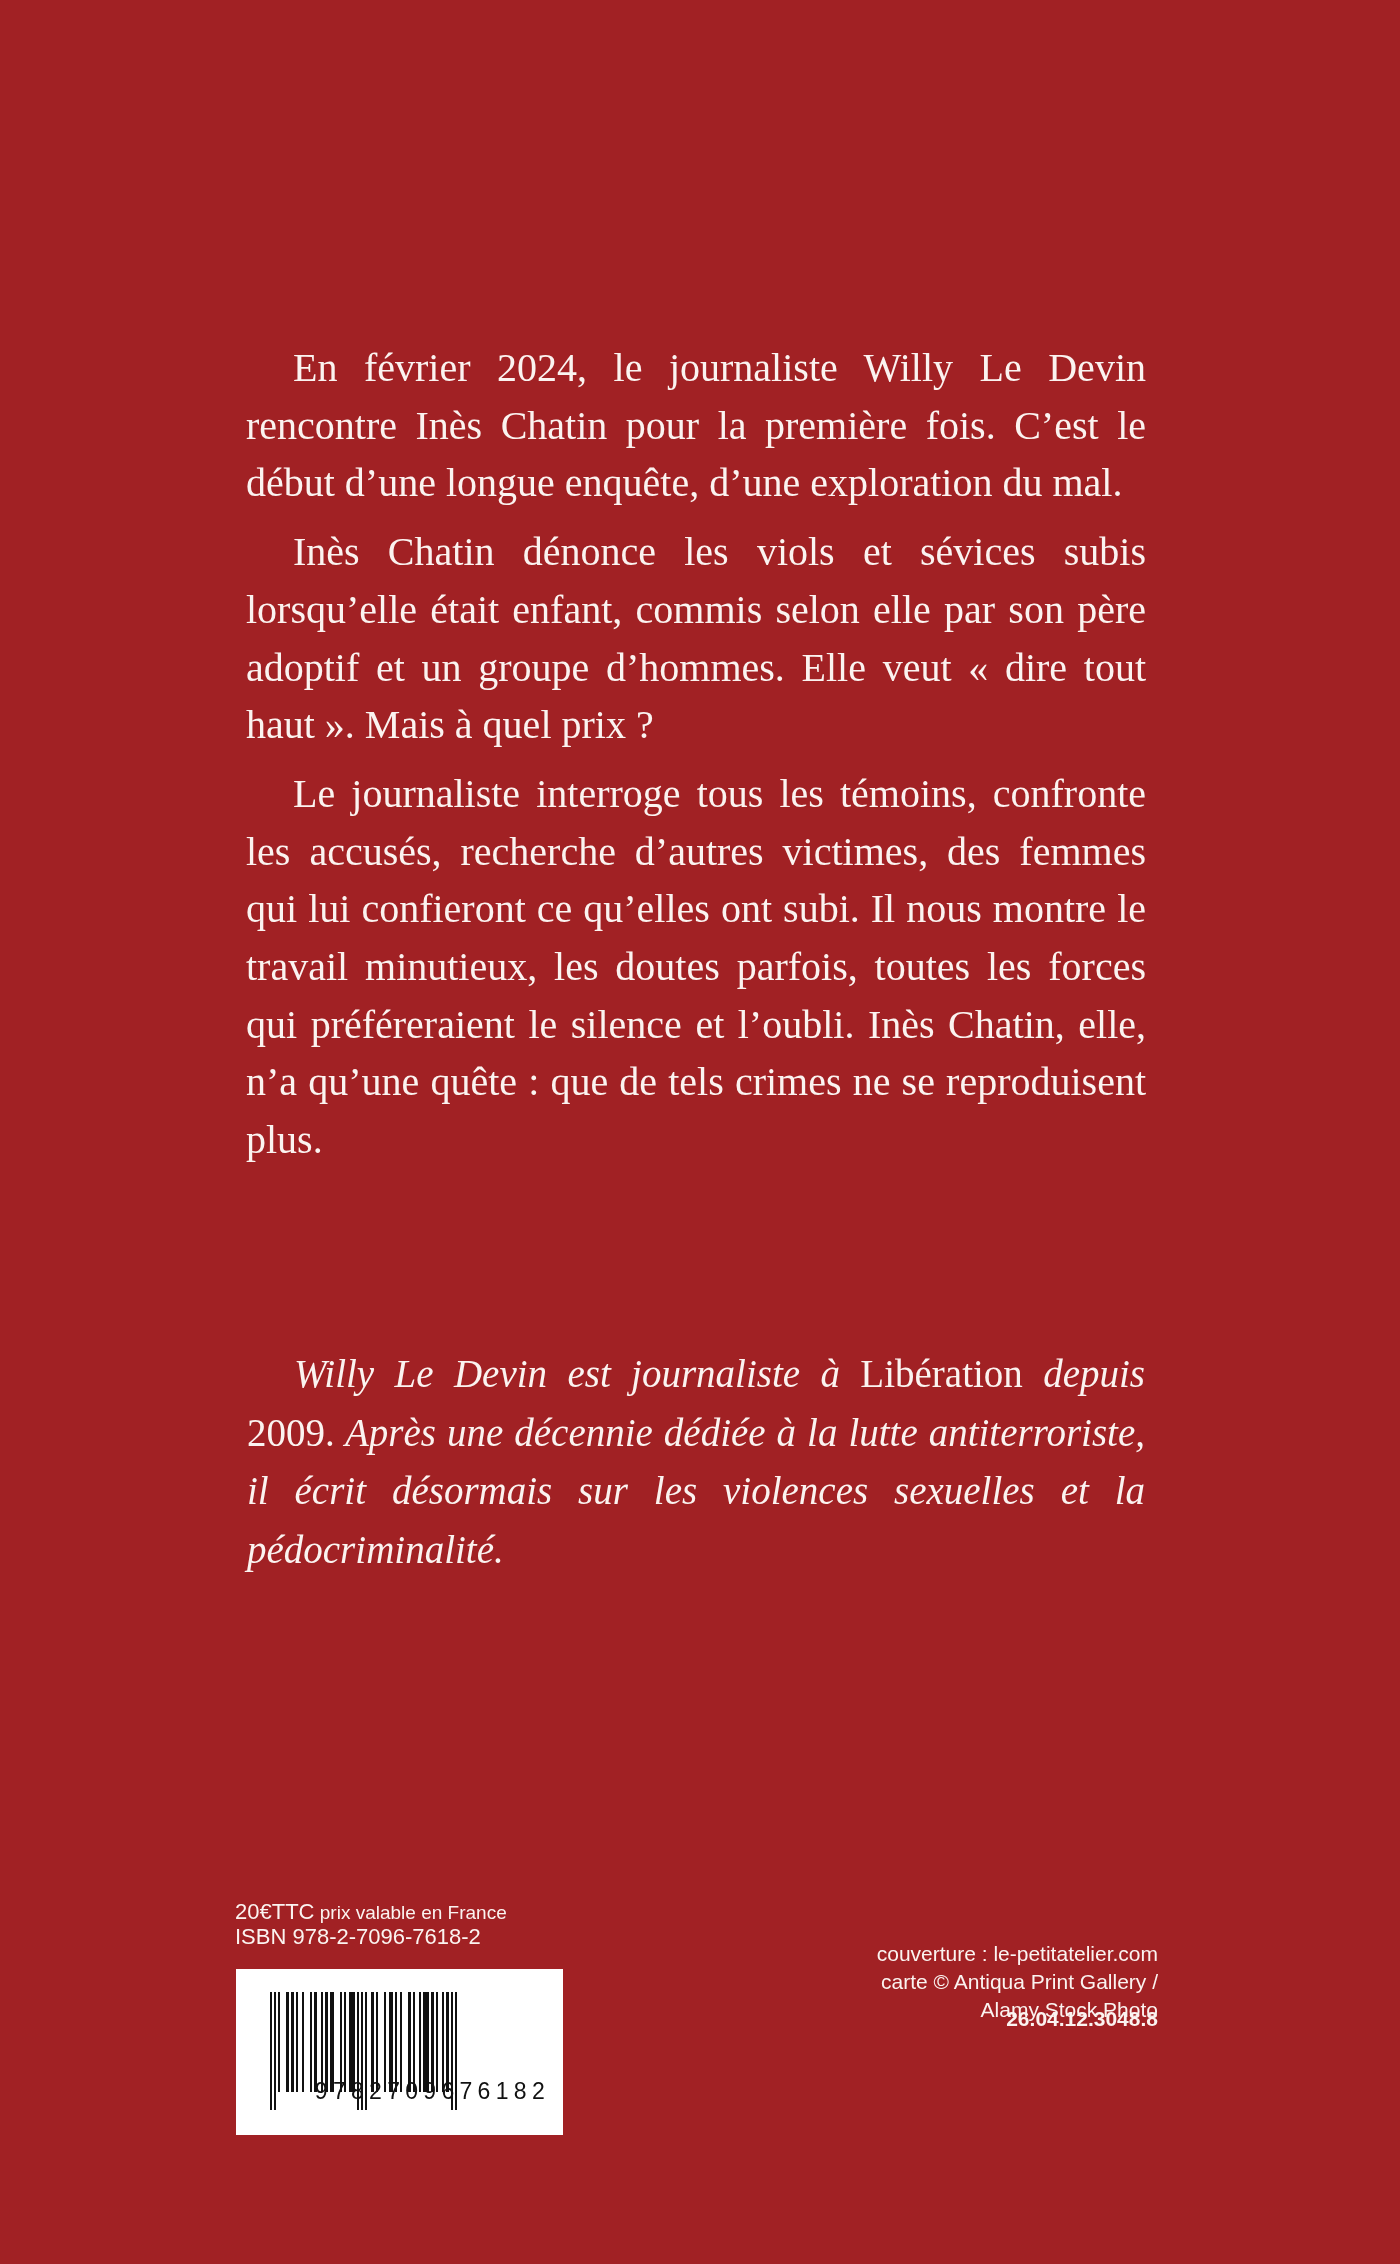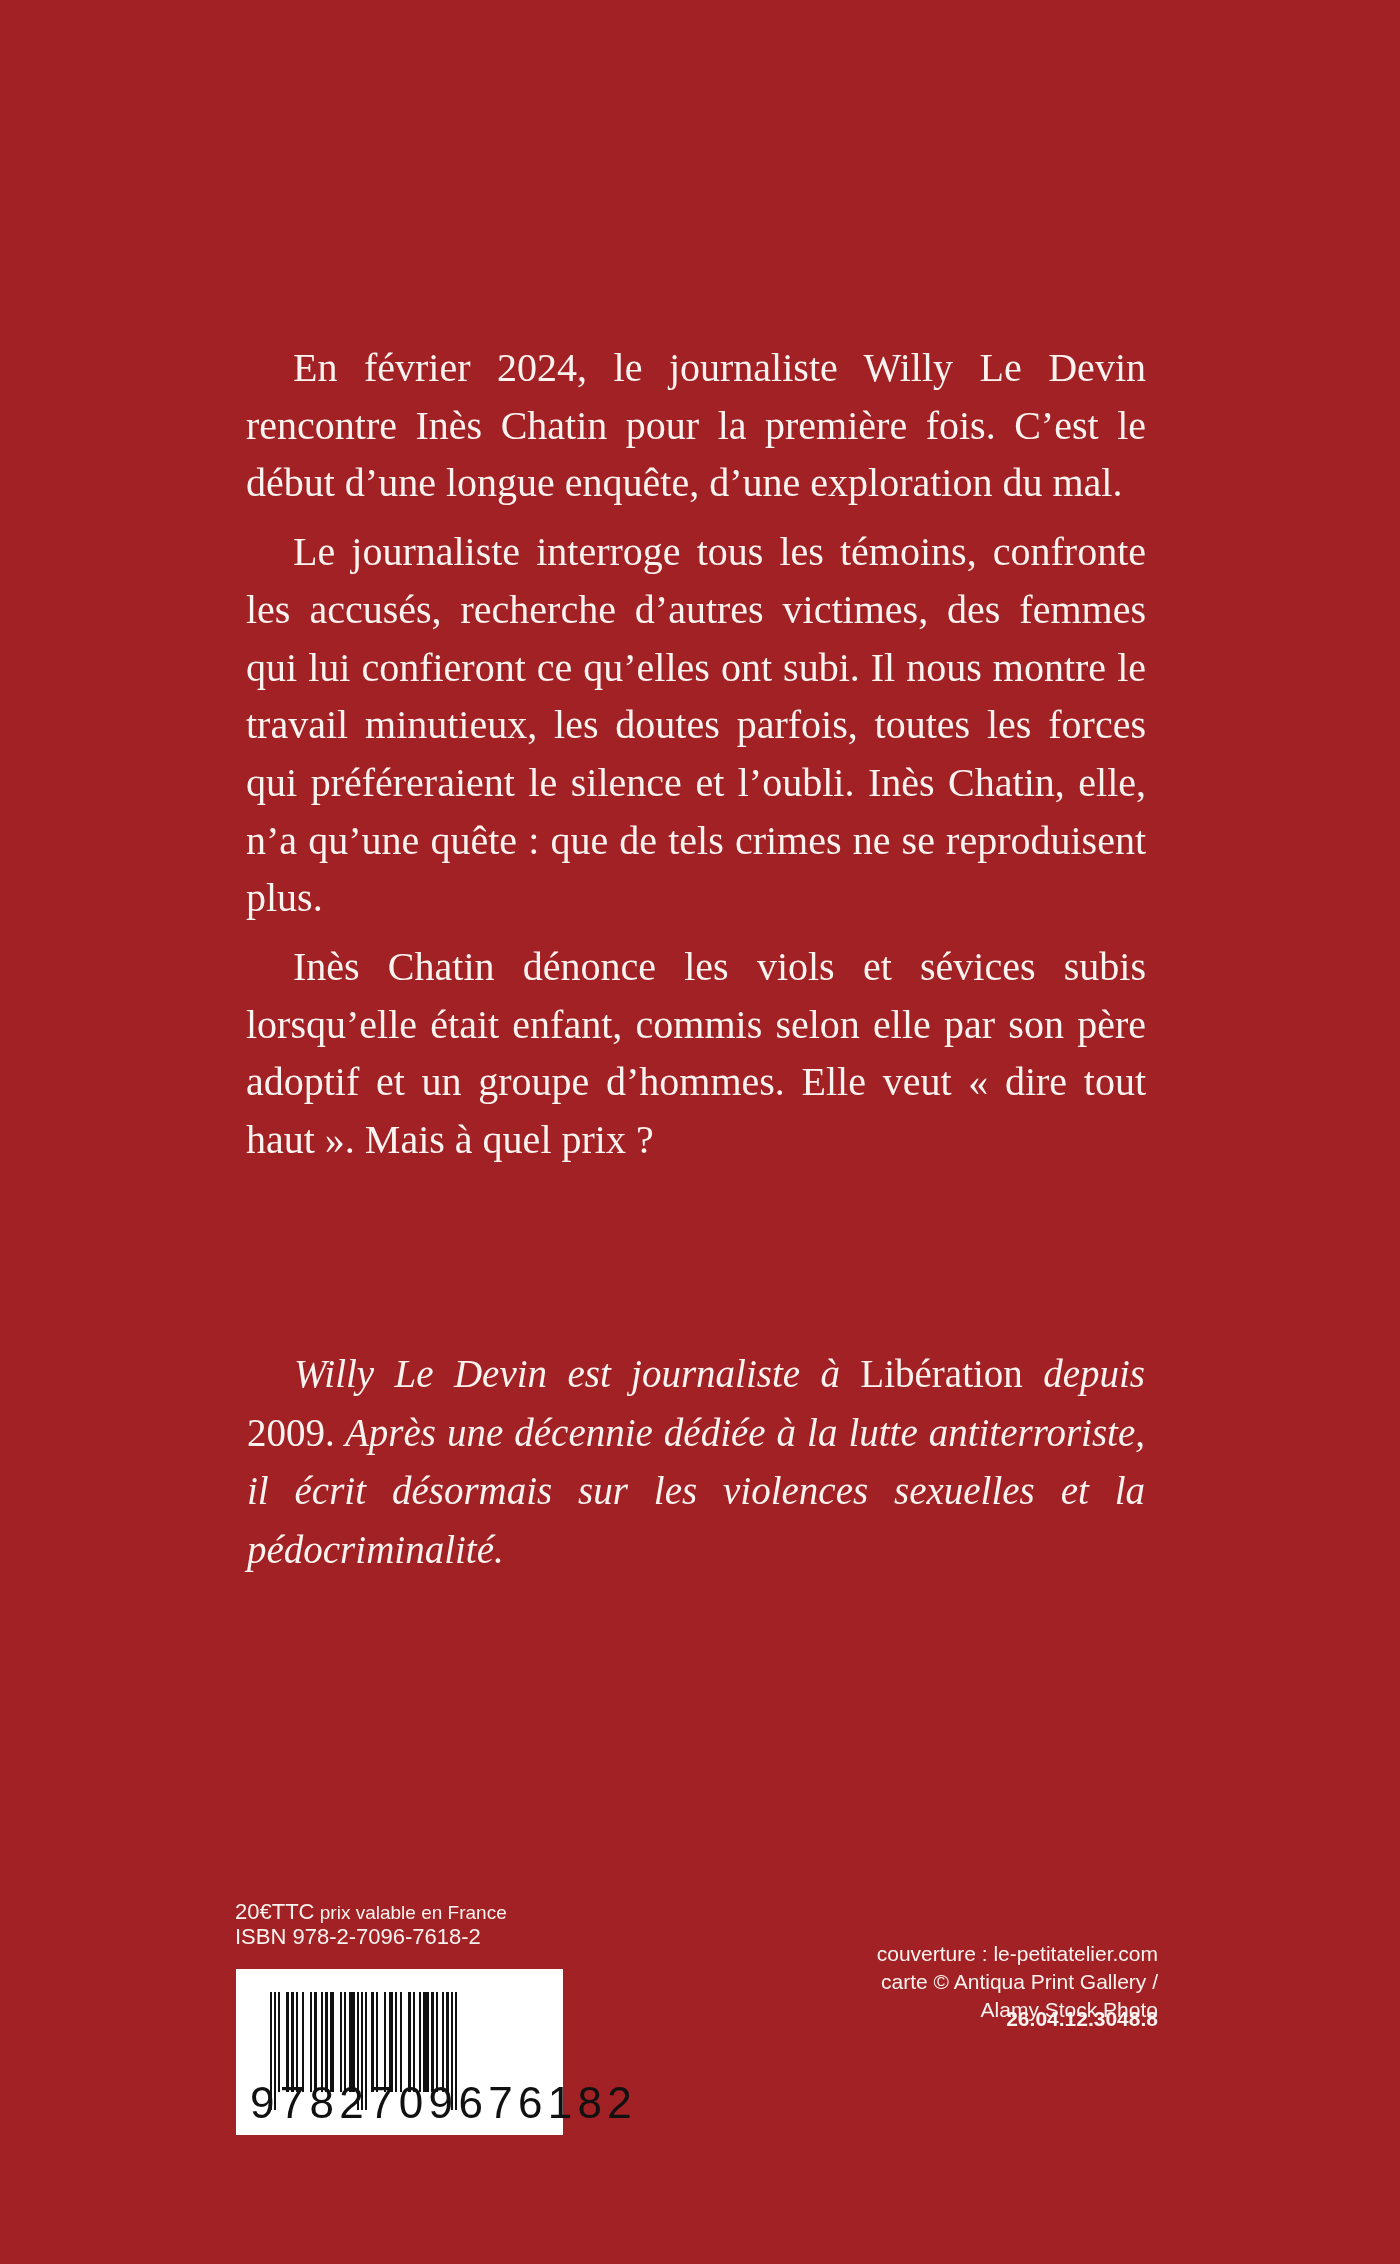--- a/index.html
+++ b/index.html
@@ -9,30 +9,30 @@
   .bio{position:absolute;left:235px;top:1333px;width:922px;font-family:"Liberation Serif","DejaVu Serif",serif;font-size:39px;line-height:58.5px;text-align:justify;font-style:italic;}
   .bio p{margin:12px;text-indent:47px;}
   .bio .roman{font-style:normal;}
   .price{position:absolute;left:235px;top:1898px;font-family:"Liberation Sans","DejaVu Sans",sans-serif;font-size:19px;line-height:28px;}
   .price .big{font-size:22px;margin-top:31px;}
   .isbn{position:absolute;left:235px;top:1924px;font-family:"Liberation Sans","DejaVu Sans",sans-serif;font-size:22px;}
   .barcode{position:absolute;left:236px;top:1969px;width:327px;height:166px;background:#fff;}
   .bars{position:absolute;left:34px;top:23px;width:274px;height:112px;display:flex;align-items:flex-start;}
   .bars span{display:block;height:100px;background:#111;}
   .bars span.g{height:118px;}
-  .bcnum{position:absolute;left:14px;top:109px;width:300px;font-family:"Liberation Sans","DejaVu Sans",sans-serif;font-size:44px;color:#111;letter-spacing:5.3px;text-align:right;}
+  .bcnum{position:absolute;left:14px;top:109px;width:300px;font-family:"Liberation Sans","DejaVu Sans",sans-serif;font-size:23px;color:#111;letter-spacing:5.3px;text-align:right;}
   .right{position:absolute;right:242px;font-family:"Liberation Sans","DejaVu Sans",sans-serif;font-size:21px;text-align:right;line-height:28px;}
 </style>
 </head>
 <body style="background: rgb(161, 33, 36);">
 
 <div class="blurb">
   <p>En février 2024, le journaliste Willy Le Devin rencontre Inès Chatin pour la première fois. C’est le début d’une longue enquête, d’une exploration du mal.</p>
+  <p>Inès Chatin dénonce les viols et sévices subis lorsqu’elle était enfant, commis selon elle par son père adoptif et un groupe d’hommes. Elle veut « dire tout haut ». Mais à quel prix ?</p>
   <p>Le journaliste interroge tous les témoins, confronte les accusés, recherche d’autres victimes, des femmes qui lui confieront ce qu’elles ont subi. Il nous montre le travail minutieux, les doutes parfois, toutes les forces qui préféreraient le silence et l’oubli. Inès Chatin, elle, n’a qu’une quête : que de tels crimes ne se reproduisent plus.</p>
-  <p>Inès Chatin dénonce les viols et sévices subis lorsqu’elle était enfant, commis selon elle par son père adoptif et un groupe d’hommes. Elle veut « dire tout haut ». Mais à quel prix ?</p>
 </div>
 
 <div class="bio">
   <p><span>Willy Le Devin est journaliste à </span><span class="roman">Libération</span><span> depuis </span><span class="roman">2009.</span><span> Après une décennie dédiée à la lutte antiterroriste, il écrit désormais sur les violences sexuelles et la pédocriminalité.</span></p>
 </div>
 
 <div class="price">
   <span class="big">20</span><span class="big">€</span><span class="big">TTC</span><span> prix valable en France</span>
 </div>
 <div class="isbn">ISBN 978-2-7096-7618-2</div>

